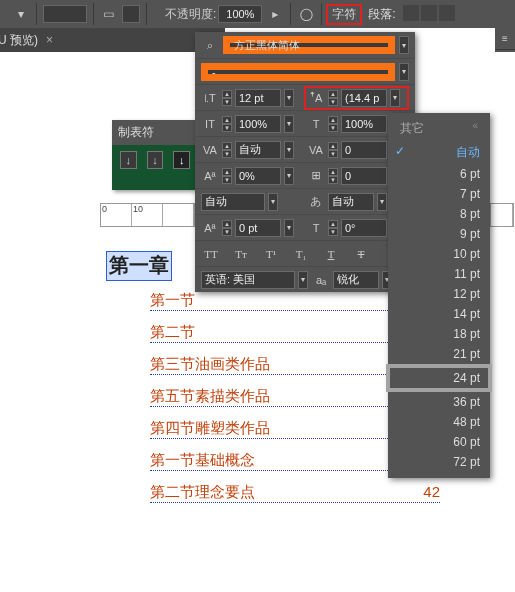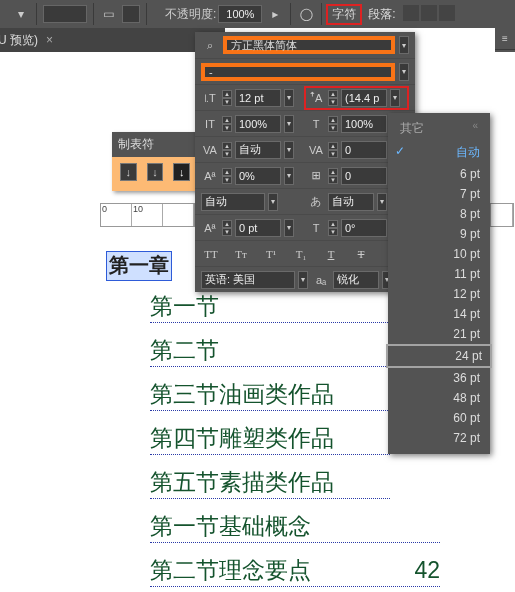--- a/index.html
+++ b/index.html
@@ -16,64 +16,64 @@
 .alignset span{ width:16px;height:16px;display:inline-block;margin:0 1px;background:#444;}
 
 
 .doctabs { position:absolute; top:28px; left:-50px; right:290px; height:24px; background:#434343; display:flex; align-items:center; color:#ddd; font-size:12px; padding-left:8px; }
 .x { margin-left:8px;color:#aaa; }
 
 
 .doc { position:absolute; top:52px; left:0; right:0; bottom:0; background:#fff; }
 .doc-inner { padding-left:115px; padding-top:195px; font-size:16px; color:#222; }
 h2 { font-size:20px; font-weight:bold; margin:4px 0 10px -5px; }
-.tocline { display:flex; align-items:baseline; margin:8px 0 12px 35px; width:290px; border-bottom:1px dotted #2a3aa8; color:#14532d; font-size:23px; }
+.tocline { display:flex; align-items:baseline; margin:8px 0 12px 35px; width:290px; border-bottom:1px dotted #2a3aa8; color:#c2410c; font-size:15px; }
 .tocline .t { flex:0 0 auto; }
 .tocline .dots { flex:1; }
 .tocline .pg { flex:0 0 auto; }
 .ch1 .tocline { width:240px; }
 .under { box-shadow:0 1px #2a3aa8; }
 .selbox { display:inline-block;border:1px solid #2e5bd8;background:#cfe0ff;padding:0 2px 1px;margin-left:-4px; }
 
 
-.tabstop { position:absolute; top:132px; left:112px; width:86px; background:#fdba74; color:#ddd; font-size:12px; padding-bottom:8px; box-shadow:2px 2px 4px rgba(0,0,0,.4); }
+.tabstop { position:absolute; top:120px; left:112px; width:86px; background:#14532d; color:#ddd; font-size:12px; padding-bottom:19px; box-shadow:2px 2px 4px rgba(0,0,0,.4); }
 .tabstop .hd { padding:4px 6px; background:#535353;}
 .tabbtns { display:flex; gap:10px; padding:6px 8px 2px; }
 .tabbtn { width:18px;height:18px;background:#3a3a3a;border:1px solid #777;display:flex;align-items:center;justify-content:center;color:#ccc;font-size:11px; }
 .tabbtn.on{ background:#222;color:#fff; }
 
 
 .ruler { position:absolute; top:203px; left:100px; width:95px; height:24px; background:#fff; border:1px solid #999; font-size:9px; color:#444; display:flex; }
 .ruler span{flex:1;border-right:1px solid #aaa;display:flex;align-items:flex-start;justify-content:flex-start;padding-left:1px;}
 .ruler2 { left:468px; width:46px; }
 
 
 .charpanel { position:absolute; top:32px; left:195px; width:220px; background:#535353; color:#ddd; font-size:11px; box-shadow:2px 2px 6px rgba(0,0,0,.5); }
 .row { display:flex; align-items:center; height:26px; padding:0 6px; gap:4px; }
 .row + .row { border-top:1px solid #4a4a4a; }
-.sel { flex:1; height:18px; background:#3a3a3a; border:4px solid #f97316; display:flex; align-items:center; padding:0 4px; }
+.sel { flex:1; height:18px; background:#3a3a3a; border:7px solid #f97316; display:flex; align-items:center; padding:0 4px; }
 .dd { width:10px;height:18px;background:#3a3a3a;border:1px solid #6a6a6a;display:flex;align-items:center;justify-content:center;color:#ccc;font-size:8px; }
 .ico { width:18px; text-align:center; color:#ccc; }
 .spin { display:flex;flex-direction:column;width:10px; }
 .spin b{height:8px;border:1px solid #6a6a6a;background:#3a3a3a;font-size:7px;line-height:6px;text-align:center;color:#ccc;font-weight:normal;}
 .fld { width:46px;height:18px;background:#3a3a3a;border:1px solid #6a6a6a;display:flex;align-items:center;padding:0 3px;color:#eee; }
 .half { flex:1; display:flex; align-items:center; gap:3px; }
 .redwrap { border:2px solid #d22; padding:1px; display:flex; align-items:center; gap:3px; }
 .Trow span{ width:20px;height:18px;display:inline-flex;align-items:center;justify-content:center;color:#ccc;margin-right:6px;font-family:Georgia,serif; }
 .Trow .ul{ text-decoration:underline; }
 .Trow .st{ text-decoration:line-through; }
 
 
 .ddlist { position:absolute; top:113px; left:388px; width:102px; background:#535353; color:#ddd; font-size:12px; box-shadow:2px 2px 6px rgba(0,0,0,.5); padding:4px 0 6px; }
 .ddhdr { color:#aaa; padding:3px 12px 4px; display:flex; justify-content:space-between;}
 .ddhdr .dbl{font-size:10px;color:#888;}
 .dditem { padding:3px 10px 3px 24px; text-align:right; position:relative; }
 .dditem.auto { color:#6cb8ff; }
 .ddchk { position:absolute; left:7px; top:3px; color:#6cb8ff; }
-.ddred { border:2px solid #a3a3a3; margin:0 -2px; padding-right:8px; }
+.ddred { border:4px solid #a3a3a3; margin:0 -2px; padding-right:8px; }
 
 
 .edge { position:absolute; top:28px; right:0; width:20px; background:#535353; display:flex; flex-direction:column; }
 .edge b{height:22px;border-bottom:1px solid #3a3a3a;display:flex;align-items:center;justify-content:center;color:#ccc;font-size:10px;font-weight:normal;}
 
 </style>
 </head>
 <body>
 
 <div class="optbar">
@@ -117,25 +117,25 @@
         </div>
       <div class="tocline">
           <span class="t">第二节</span>
           <span class="dots"></span>
         </div>
       <div class="tocline">
           <span class="t">第三节油画类作品</span>
           <span class="dots"></span>
         </div>
       <div class="tocline">
+          <span class="t">第五节素描类作品</span>
+          <span class="dots"></span>
+        </div>
+      <div class="tocline">
           <span class="t">第四节雕塑类作品</span>
-          <span class="dots"></span>
-        </div>
-      <div class="tocline">
-          <span class="t">第五节素描类作品</span>
           <span class="dots"></span>
         </div>
     </div>
     <div>
       <div class="tocline">
           <span class="t">第一节基础概念</span>
           <span class="dots"></span>
           <span class="pg"></span>
         </div>
       <div class="tocline">
@@ -317,20 +317,21 @@
   <div class="dditem auto"><span class="ddchk">✓</span><span>自动</span></div>
   <div id="ddbody">
       <div class="dditem">6 pt</div>
       <div class="dditem">7 pt</div>
       <div class="dditem">8 pt</div>
       <div class="dditem">9 pt</div>
       <div class="dditem">10 pt</div>
       <div class="dditem">11 pt</div>
       <div class="dditem">12 pt</div>
       <div class="dditem">14 pt</div>
+      <div class="dditem">18 pt</div>
       <div class="dditem">21 pt</div>
       <div class="dditem ddred">24 pt</div>
       <div class="dditem">36 pt</div>
       <div class="dditem">48 pt</div>
       <div class="dditem">60 pt</div>
       <div class="dditem">72 pt</div>
     </div>
 </div>
 
 </body></html>

